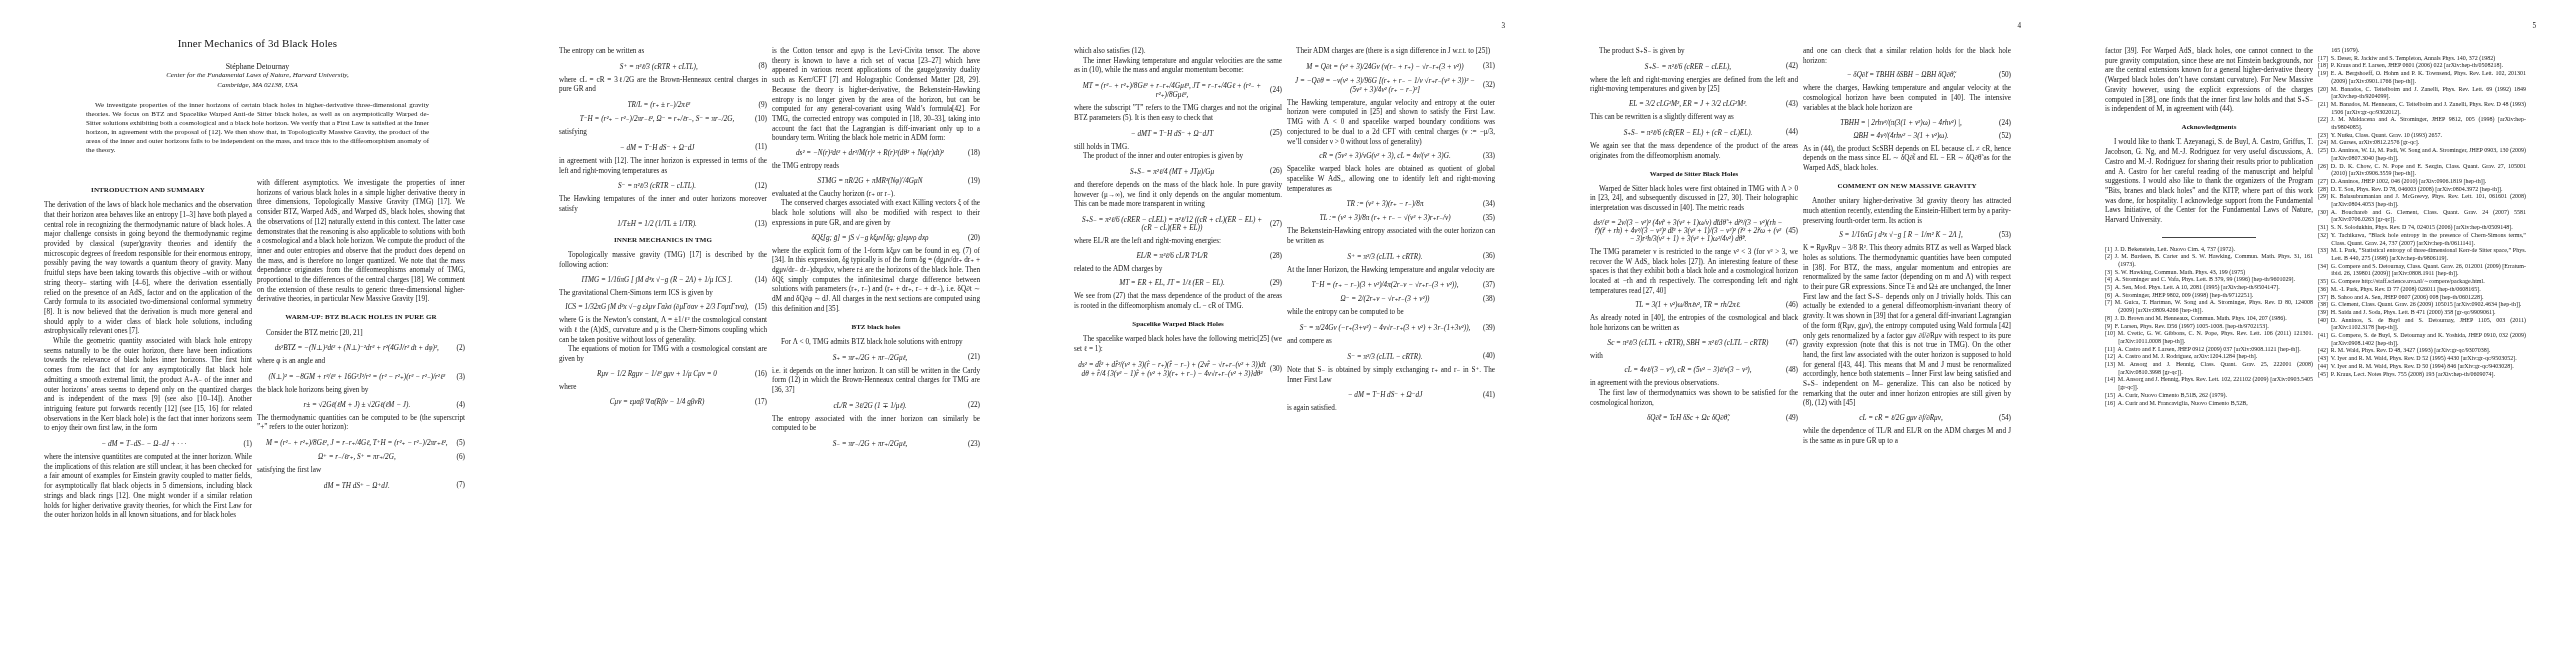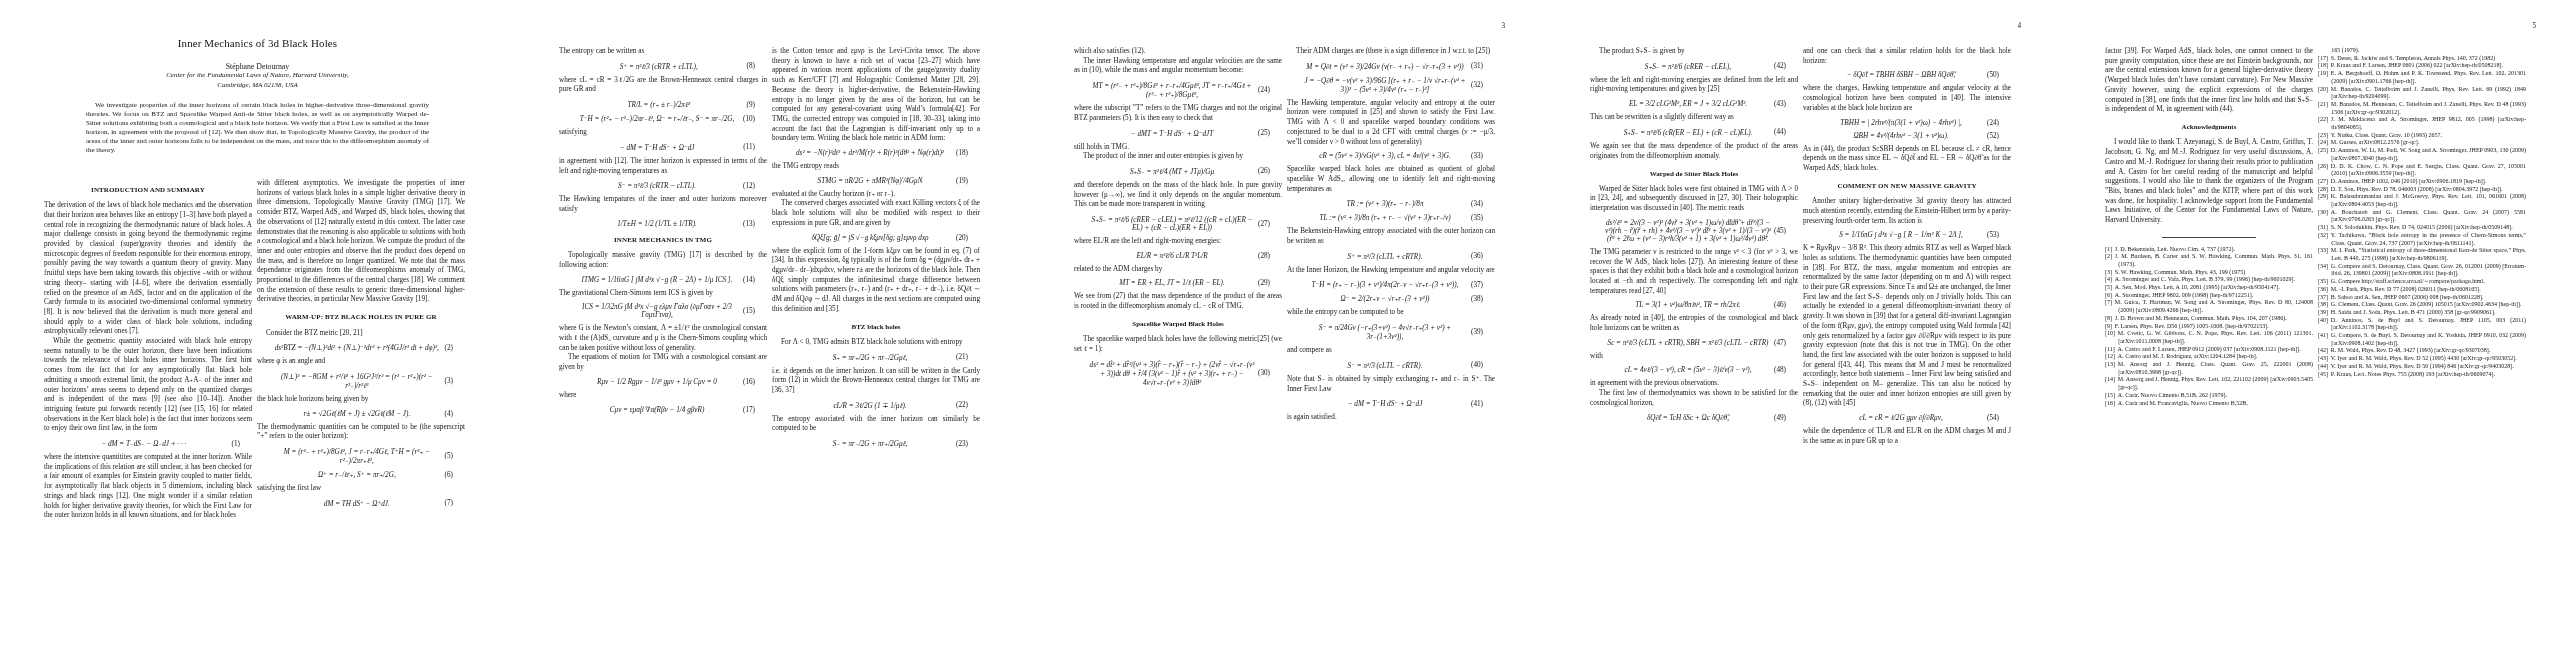--- a/index.html
+++ b/index.html
@@ -16,21 +16,21 @@
   .affil{text-align:center;font-style:italic;font-size:7px;line-height:9.4px;}
   .abstract{margin:11px auto 12px;width:343px;text-align:justify;font-size:7px;line-height:9px;text-indent:9px;}
   .cols{position:absolute;top:47px;left:44px;width:431px;display:flex;gap:5px;}
   .page.first .cols{top:179px;}
   .col{flex:0 0 208px;width:208px;}
   p.para{margin:0;text-align:justify;font-size:7.2px;line-height:9.7px;}
   p.para.ind{text-indent:9px;}
   .h{font-weight:bold;text-align:center;font-size:7px;margin:8.3px 3.3px 7.2px;letter-spacing:0.1px;}
   .sh{font-weight:bold;text-align:center;font-size:7px;margin:8.3px 3.3px 7.2px;}
   .col > .h:first-child{margin-top:7px;}
-  .eq{display:flex;align-items:center;margin:5px 12px;font-size:7.2px;}
+  .eq{display:flex;align-items:center;margin:5px 0;font-size:7.2px;}
   .eq-body{flex:1;text-align:center;padding:0 2.2px;font-style:italic;}
   .eq-num{font-style:normal;}
   .ref{font-size:6px;line-height:7.7px;text-align:justify;padding-left:13.3px;text-indent:-13.3px;margin:0;}
   .ref.cont{text-indent:0;}
   .ref-label{margin-right:2.8px;}
   .refrule{width:94px;border-top:0.6px solid #444;margin:11px auto 7.8px;}
   .arxiv{
     position:absolute;top:491px;left:9px;white-space:nowrap;
     transform:rotate(-90deg);transform-origin:0 0;
     font-size:14.5px;letter-spacing:0.3px;color:#878787;

